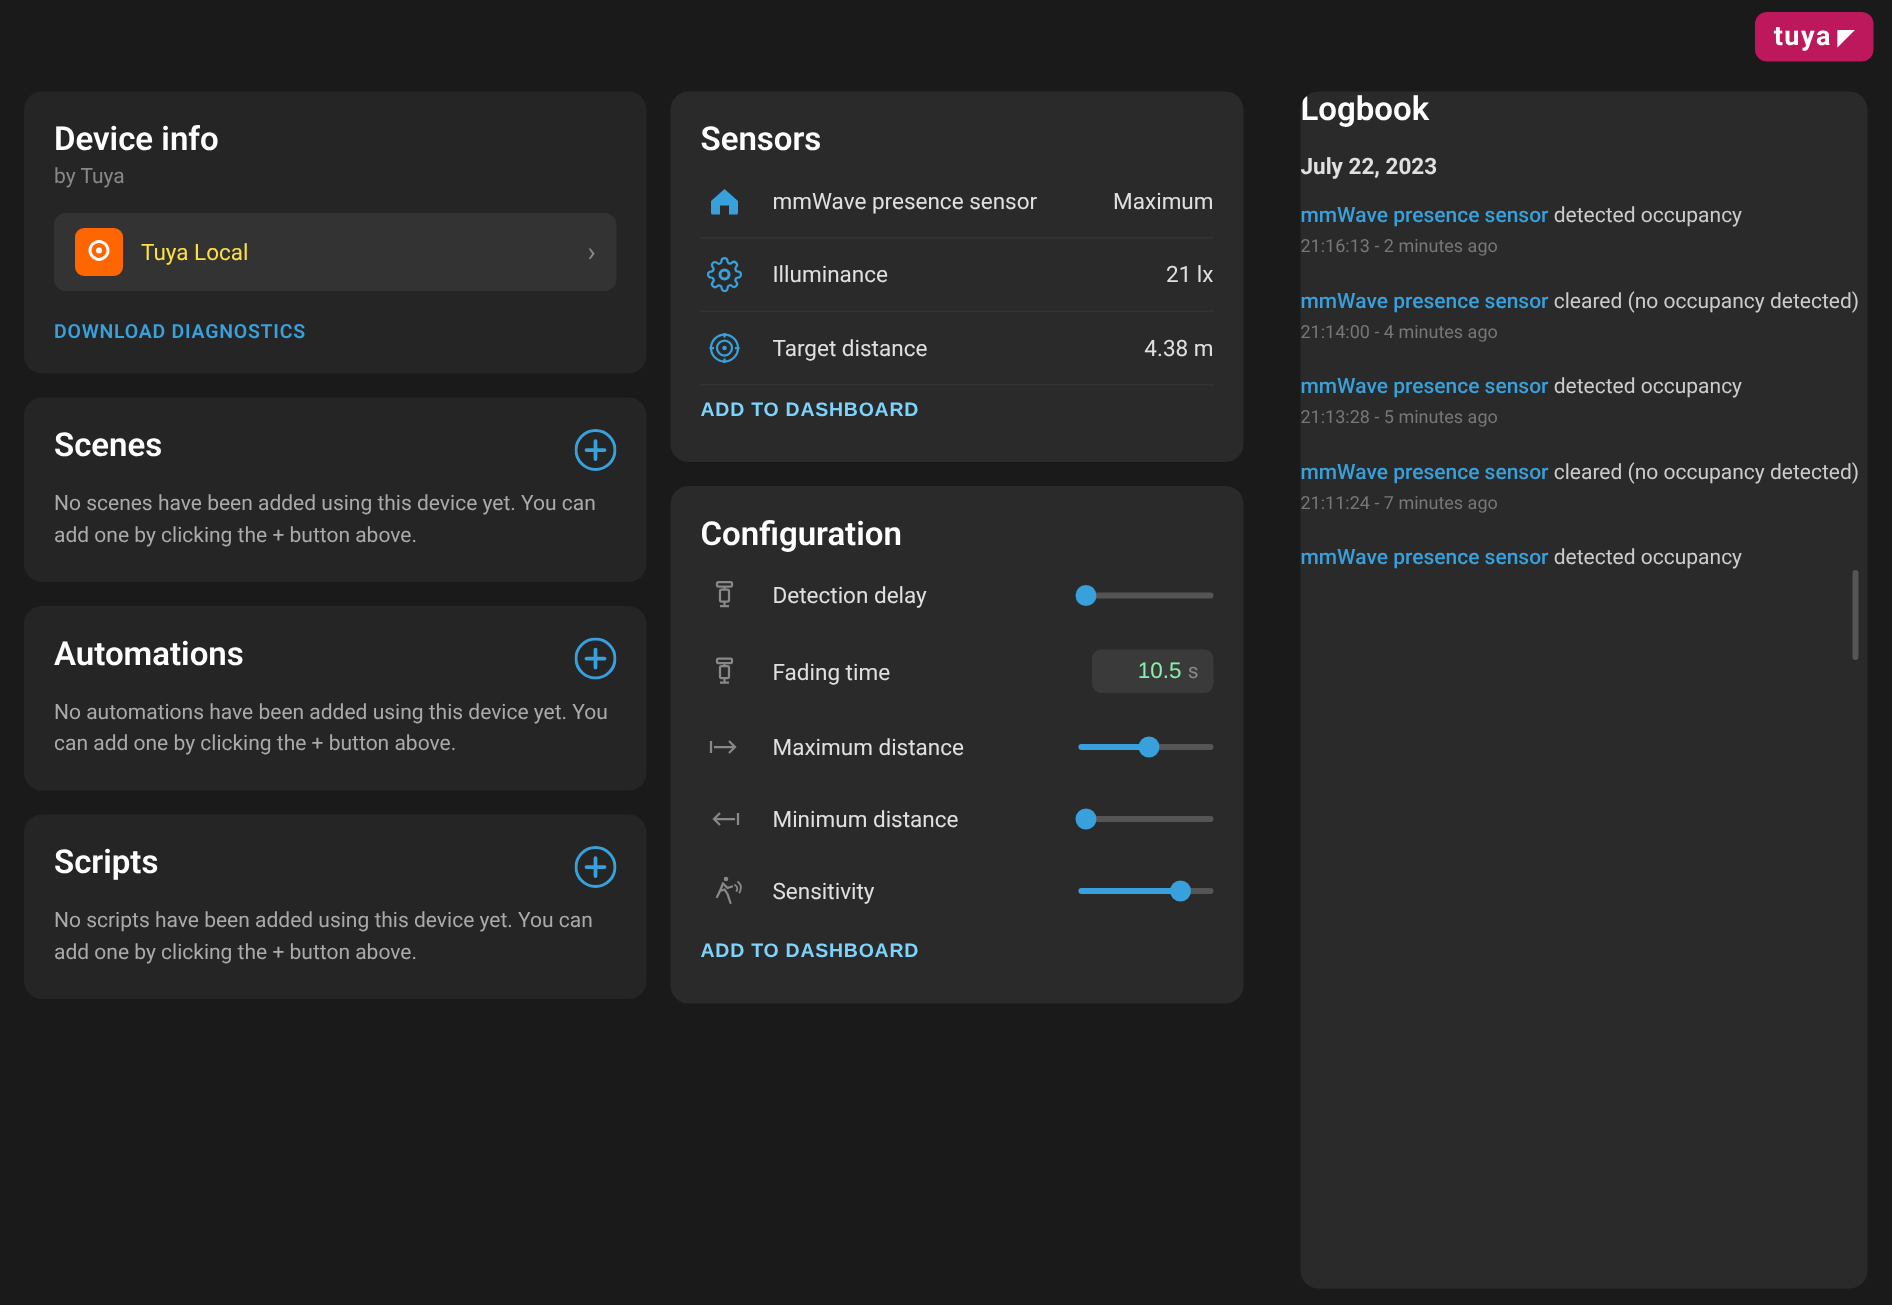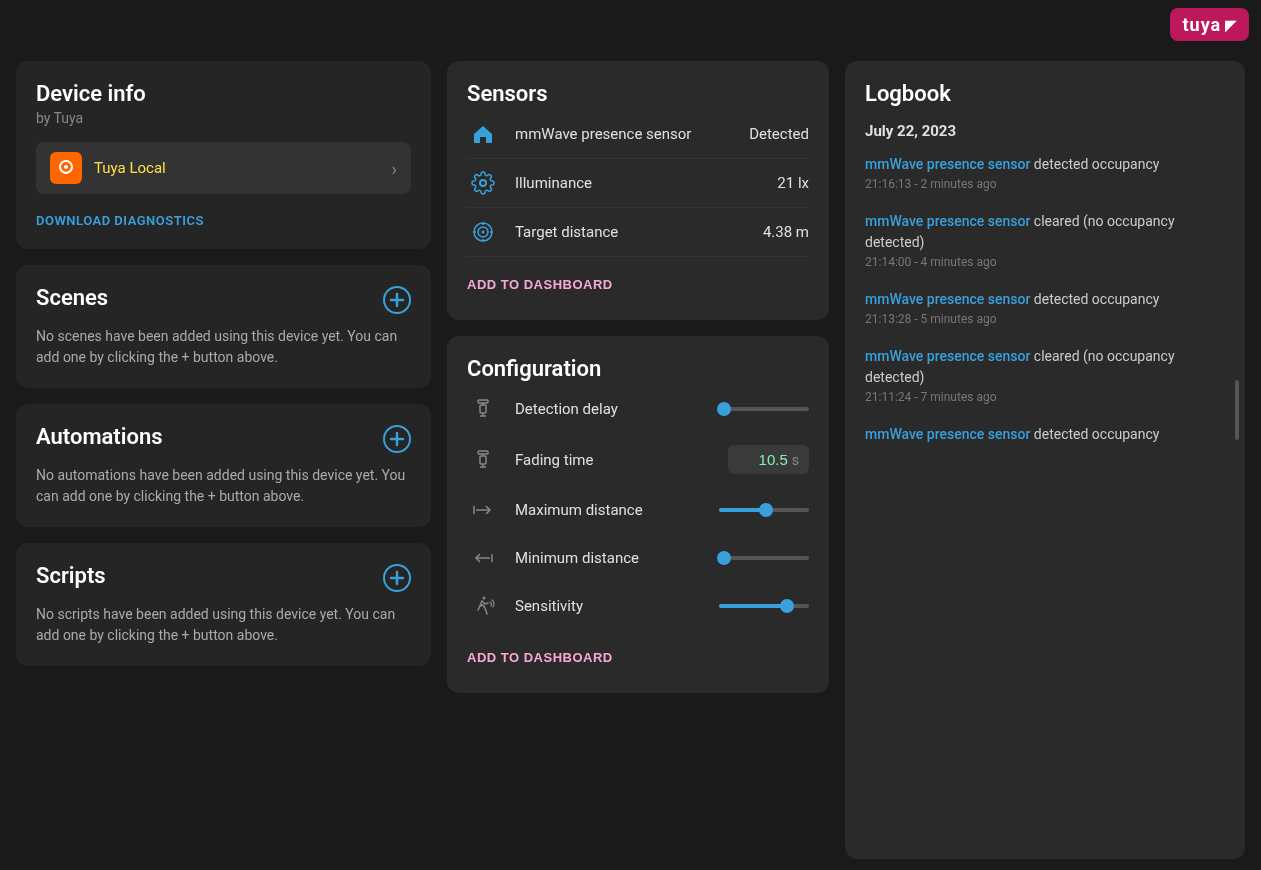--- a/index.html
+++ b/index.html
@@ -158,27 +158,27 @@
     }
     .sensor-value {
       font-size: 15px;
       color: #e0e0e0;
       text-align: right;
     }
 
     .add-dashboard-btn {
       background: none;
       border: none;
-      color: #f9a8d4;
+      color: #7dd3fc;
       font-size: 13px;
       font-weight: 600;
       letter-spacing: 0.5px;
       cursor: pointer;
       padding: 8px 0;
-      margin-top: 12px;
+      margin-top: 0;
     }
 
     
     .config-row {
       display: flex;
       align-items: center;
       padding: 12px 0;
       gap: 16px;
     }
     .config-icon {
@@ -240,24 +240,24 @@
     }
     .fading-unit {
       color: #888;
       font-size: 14px;
     }
 
     
     .logbook-card {
       background: #2a2a2a;
       border-radius: 12px;
-      padding: 20px;
       height: calc(870px - 72px);
       overflow-y: auto;
       position: relative;
+      margin-left: 22px;
     }
     .logbook-title {
       font-size: 22px;
       font-weight: 600;
       color: #ffffff;
       margin-bottom: 16px;
     }
     .logbook-date {
       font-size: 15px;
       font-weight: 700;
@@ -377,21 +377,21 @@
       <div class="card-title">Sensors</div>
 
       
       <div class="sensor-row">
         <div class="sensor-icon">
           <svg width="24" height="24" viewBox="0 0 24 24" fill="none">
             <path d="M3 12L12 4L21 12V20C21 20.55 20.55 21 20 21H15V15H9V21H4C3.45 21 3 20.55 3 20V12Z" fill="#38a0db"></path>
           </svg>
         </div>
         <span class="sensor-name">mmWave presence sensor</span>
-        <span class="sensor-value">Detected</span>
+        <span class="sensor-value">Maximum</span>
       </div>
 
       <div class="sensor-row">
         <div class="sensor-icon">
           <svg width="24" height="24" viewBox="0 0 24 24" fill="none">
             <circle cx="12" cy="12" r="3" stroke="#38a0db" stroke-width="2" fill="none"></circle>
             <path d="M19.4 15a1.65 1.65 0 0 0 .33 1.82l.06.06a2 2 0 0 1-2.83 2.83l-.06-.06a1.65 1.65 0 0 0-1.82-.33 1.65 1.65 0 0 0-1 1.51V21a2 2 0 0 1-4 0v-.09A1.65 1.65 0 0 0 9 19.4a1.65 1.65 0 0 0-1.82.33l-.06.06a2 2 0 0 1-2.83-2.83l.06-.06A1.65 1.65 0 0 0 4.68 15a1.65 1.65 0 0 0-1.51-1H3a2 2 0 0 1 0-4h.09A1.65 1.65 0 0 0 4.6 9a1.65 1.65 0 0 0-.33-1.82l-.06-.06a2 2 0 0 1 2.83-2.83l.06.06A1.65 1.65 0 0 0 9 4.68a1.65 1.65 0 0 0 1-1.51V3a2 2 0 0 1 4 0v.09a1.65 1.65 0 0 0 1 1.51 1.65 1.65 0 0 0 1.82-.33l.06-.06a2 2 0 0 1 2.83 2.83l-.06.06A1.65 1.65 0 0 0 19.4 9a1.65 1.65 0 0 0 1.51 1H21a2 2 0 0 1 0 4h-.09a1.65 1.65 0 0 0-1.51 1z" stroke="#38a0db" stroke-width="1.5" fill="none"></path>
           </svg>
         </div>
         <span class="sensor-name">Illuminance</span>

